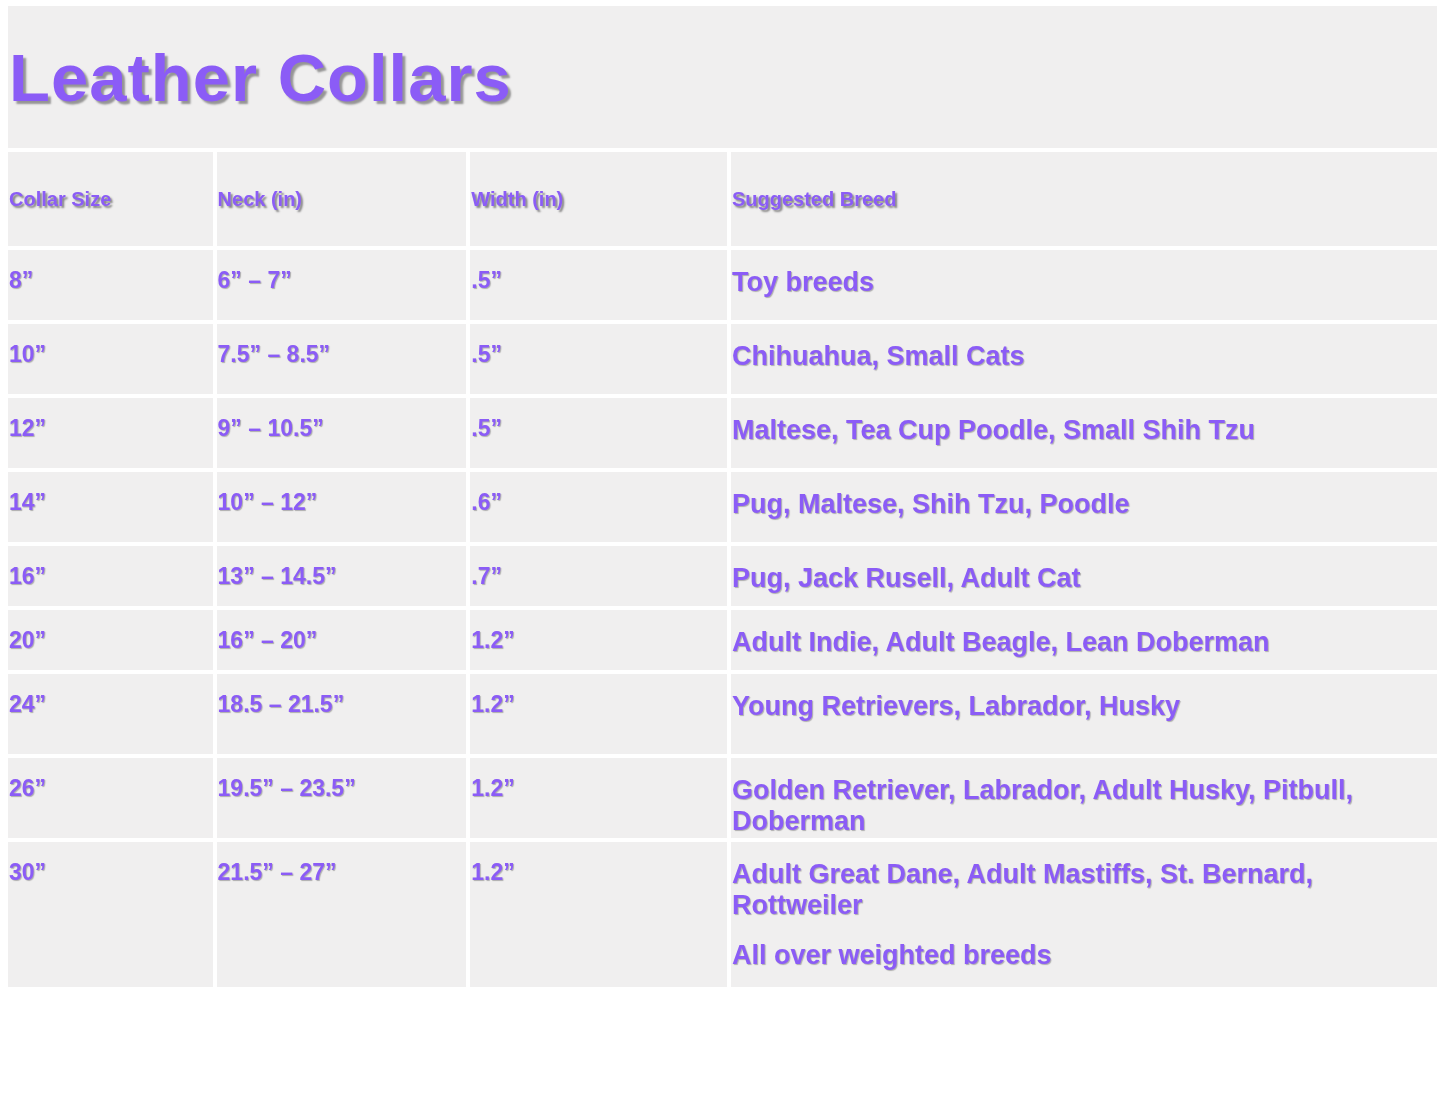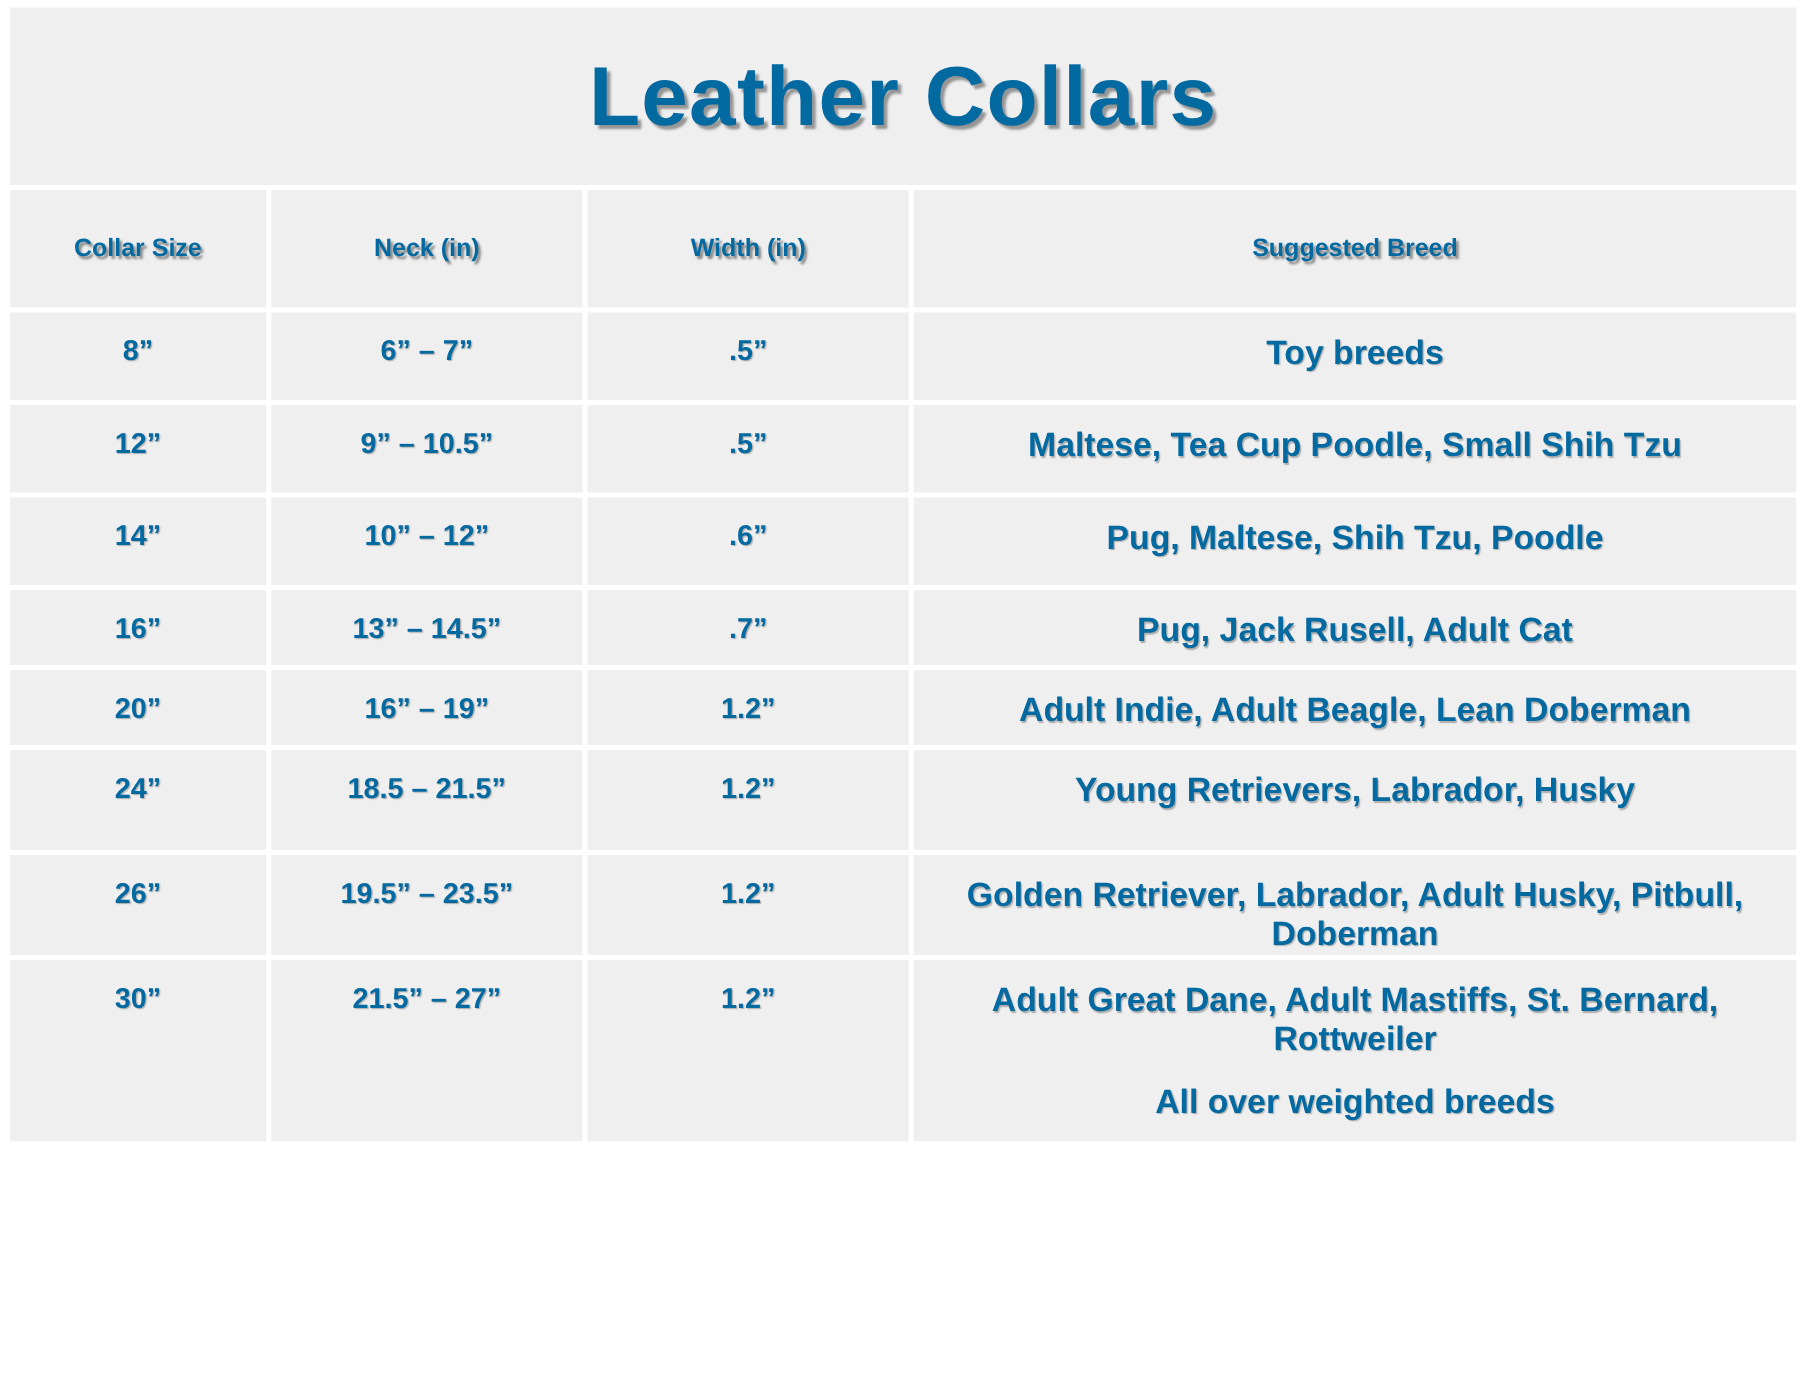--- a/index.html
+++ b/index.html
@@ -19,22 +19,22 @@
   }
   table.size-chart {
     border-collapse: separate;
     border-spacing: 4px;
     table-layout: fixed;
     margin: 2px 0 0 4px;
     width: 1437px;
   }
   td {
     background: #f0efef;
-    text-align: center;
-    color: #0369a1;
+    text-align: left;
+    color: #8b5cf6;
     overflow: hidden;
   }
   
   td.title-cell {
     height: 140px;
     vertical-align: middle;
     font-size: 67px;
     font-weight: bold;
     letter-spacing: 1px;
     text-shadow: 3px 3px 2px rgba(0,0,0,0.38);
@@ -87,40 +87,46 @@
       <td>Suggested Breed</td>
     </tr>
 
     <tr class="data-row">
       <td>8”</td>
       <td>6” – 7”</td>
       <td>.5”</td>
       <td class="breed-cell">Toy breeds</td>
     </tr>
     <tr class="data-row">
+      <td>10”</td>
+      <td>7.5” – 8.5”</td>
+      <td>.5”</td>
+      <td class="breed-cell">Chihuahua, Small Cats</td>
+    </tr>
+    <tr class="data-row">
       <td>12”</td>
       <td>9” – 10.5”</td>
       <td>.5”</td>
       <td class="breed-cell">Maltese, Tea Cup Poodle, Small Shih Tzu</td>
     </tr>
     <tr class="data-row">
       <td>14”</td>
       <td>10” – 12”</td>
       <td>.6”</td>
       <td class="breed-cell">Pug, Maltese, Shih Tzu, Poodle</td>
     </tr>
     <tr class="data-row row-short">
       <td>16”</td>
       <td>13” – 14.5”</td>
       <td>.7”</td>
       <td class="breed-cell">Pug, Jack Rusell, Adult Cat</td>
     </tr>
     <tr class="data-row row-short">
       <td>20”</td>
-      <td>16” – 19”</td>
+      <td>16” – 20”</td>
       <td>1.2”</td>
       <td class="breed-cell">Adult Indie, Adult Beagle, Lean Doberman</td>
     </tr>
     <tr class="data-row row-tall">
       <td>24”</td>
       <td>18.5 – 21.5”</td>
       <td>1.2”</td>
       <td class="breed-cell">Young Retrievers, Labrador, Husky</td>
     </tr>
     <tr class="data-row row-short">

